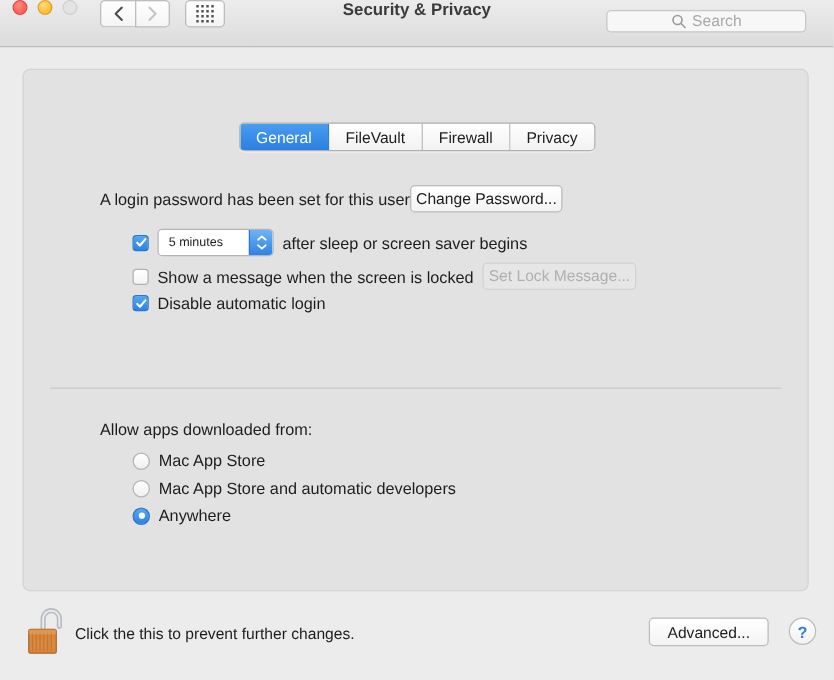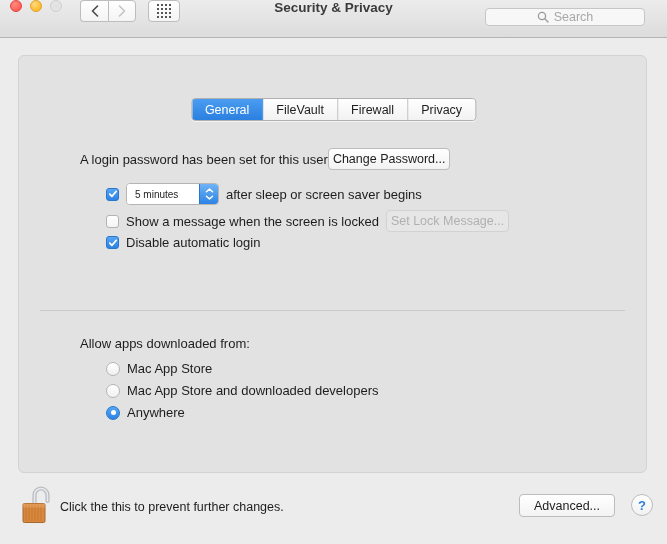--- a/index.html
+++ b/index.html
@@ -436,21 +436,21 @@
       <span class="lbl">Allow apps downloaded from:</span>
     </div>
 
     <div class="row" style="left:106px; top:323px; gap:7px;">
       <span class="rb"></span>
       <span class="lbl">Mac App Store</span>
     </div>
 
     <div class="row" style="left:106px; top:345px; gap:7px;">
       <span class="rb"></span>
-      <span class="lbl">Mac App Store and downloaded developers</span>
+      <span class="lbl">Mac App Store and automatic developers</span>
     </div>
 
     <div class="row" style="left:106px; top:367px; gap:7px;">
       <span class="rb on">
           <span class="dot"></span>
         </span>
       <span class="lbl">Anywhere</span>
     </div>
 
   </div>

